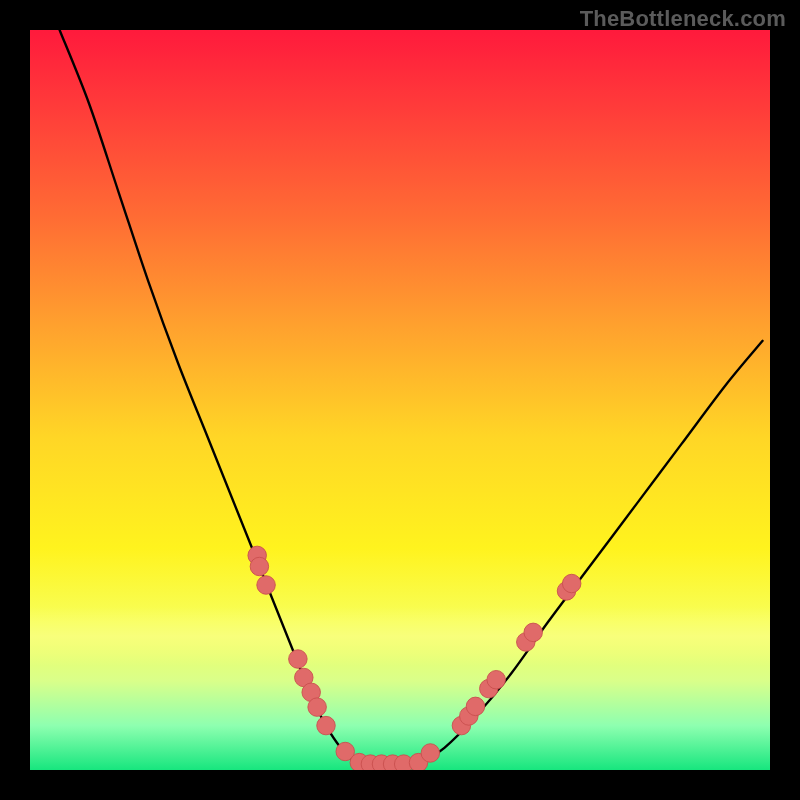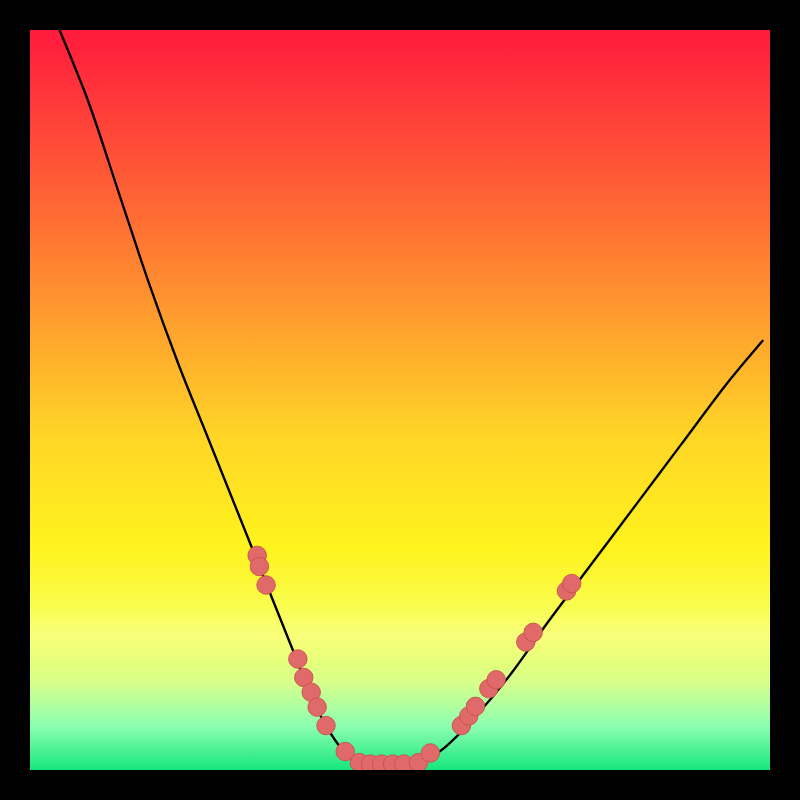--- a/index.html
+++ b/index.html
@@ -68,20 +68,21 @@
   }
   svg {
     position: absolute;
     inset: 0;
   }
 </style>
 </head>
 <body>
 
 <div class="frame">
+  <div class="watermark">TheBottleneck.com</div>
 
   <div class="plot-area">
     <div class="gradient-bg"></div>
     <div class="yellow-band"></div>
     <svg id="chart-svg" viewBox="0 0 100 100" preserveAspectRatio="none">
         <path d="M 4.000 0.000 C 4.667 1.667, 6.667 6.333, 8.000 10.000 C 9.333 13.667, 10.667 18.000, 12.000 22.000 C 13.333 26.000, 14.667 30.167, 16.000 34.000 C 17.333 37.833, 18.667 41.500, 20.000 45.000 C 21.333 48.500, 22.667 51.667, 24.000 55.000 C 25.333 58.333, 26.667 61.667, 28.000 65.000 C 29.333 68.333, 31.000 72.500, 32.000 75.000 C 33.000 77.500, 33.333 78.333, 34.000 80.000 C 34.667 81.667, 35.333 83.333, 36.000 85.000 C 36.667 86.667, 37.333 88.500, 38.000 90.000 C 38.667 91.500, 39.333 92.833, 40.000 94.000 C 40.667 95.167, 41.333 96.167, 42.000 97.000 C 42.667 97.833, 43.333 98.500, 44.000 99.000 C 44.667 99.500, 45.333 99.833, 46.000 100.000 C 46.667 100.167, 47.333 100.000, 48.000 100.000 C 48.667 100.000, 49.167 100.167, 50.000 100.000 C 50.833 99.833, 52.000 99.500, 53.000 99.000 C 54.000 98.500, 54.833 98.000, 56.000 97.000 C 57.167 96.000, 58.500 94.667, 60.000 93.000 C 61.500 91.333, 63.333 89.167, 65.000 87.000 C 66.667 84.833, 68.167 82.500, 70.000 80.000 C 71.833 77.500, 74.000 74.667, 76.000 72.000 C 78.000 69.333, 80.000 66.667, 82.000 64.000 C 84.000 61.333, 86.000 58.667, 88.000 56.000 C 90.000 53.333, 92.167 50.333, 94.000 48.000 C 95.833 45.667, 98.167 43.000, 99.000 42.000" fill="none" stroke="#000000" stroke-width="0.32" stroke-linecap="round" stroke-linejoin="round"></path>
         <circle cx="30.700" cy="71.000" r="1.25" fill="#e06a69" stroke="#c94f4e" stroke-width="0.12"></circle>
         <circle cx="31.000" cy="72.500" r="1.25" fill="#e06a69" stroke="#c94f4e" stroke-width="0.12"></circle>
         <circle cx="31.900" cy="75.000" r="1.25" fill="#e06a69" stroke="#c94f4e" stroke-width="0.12"></circle>
         <circle cx="36.200" cy="85.000" r="1.25" fill="#e06a69" stroke="#c94f4e" stroke-width="0.12"></circle>

